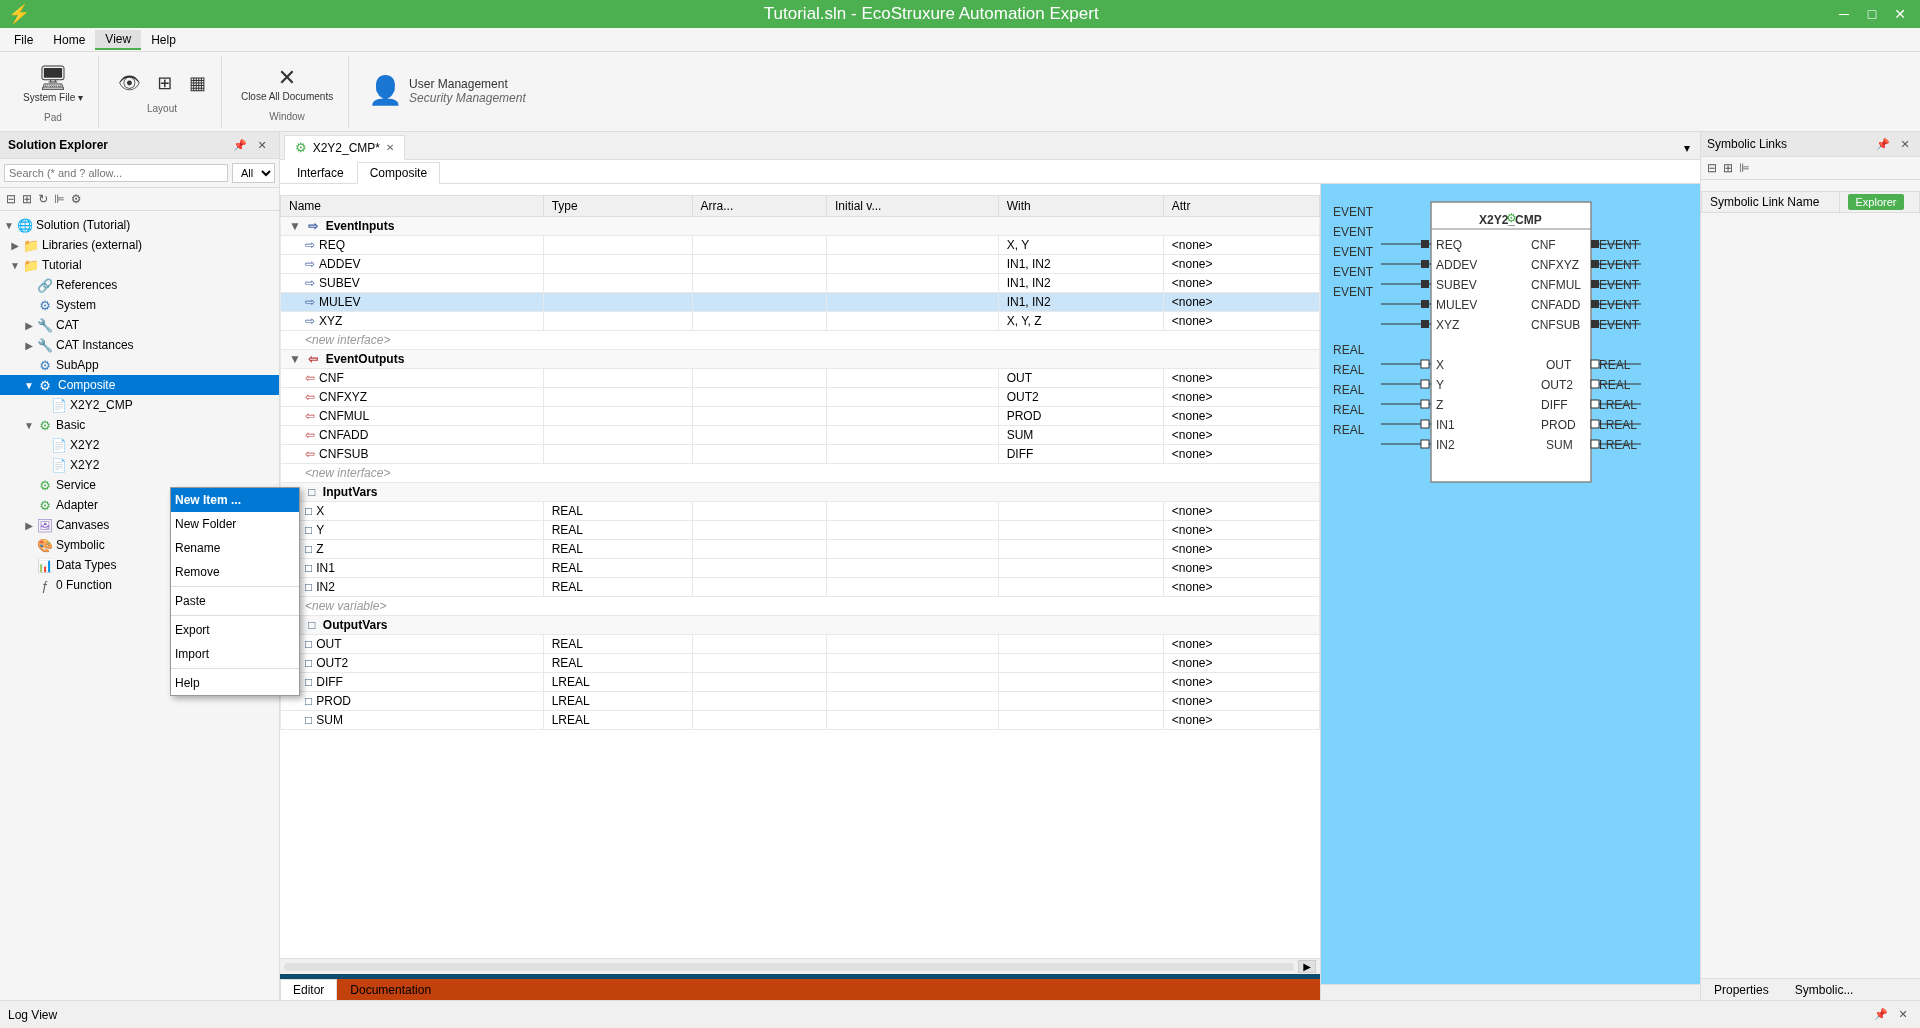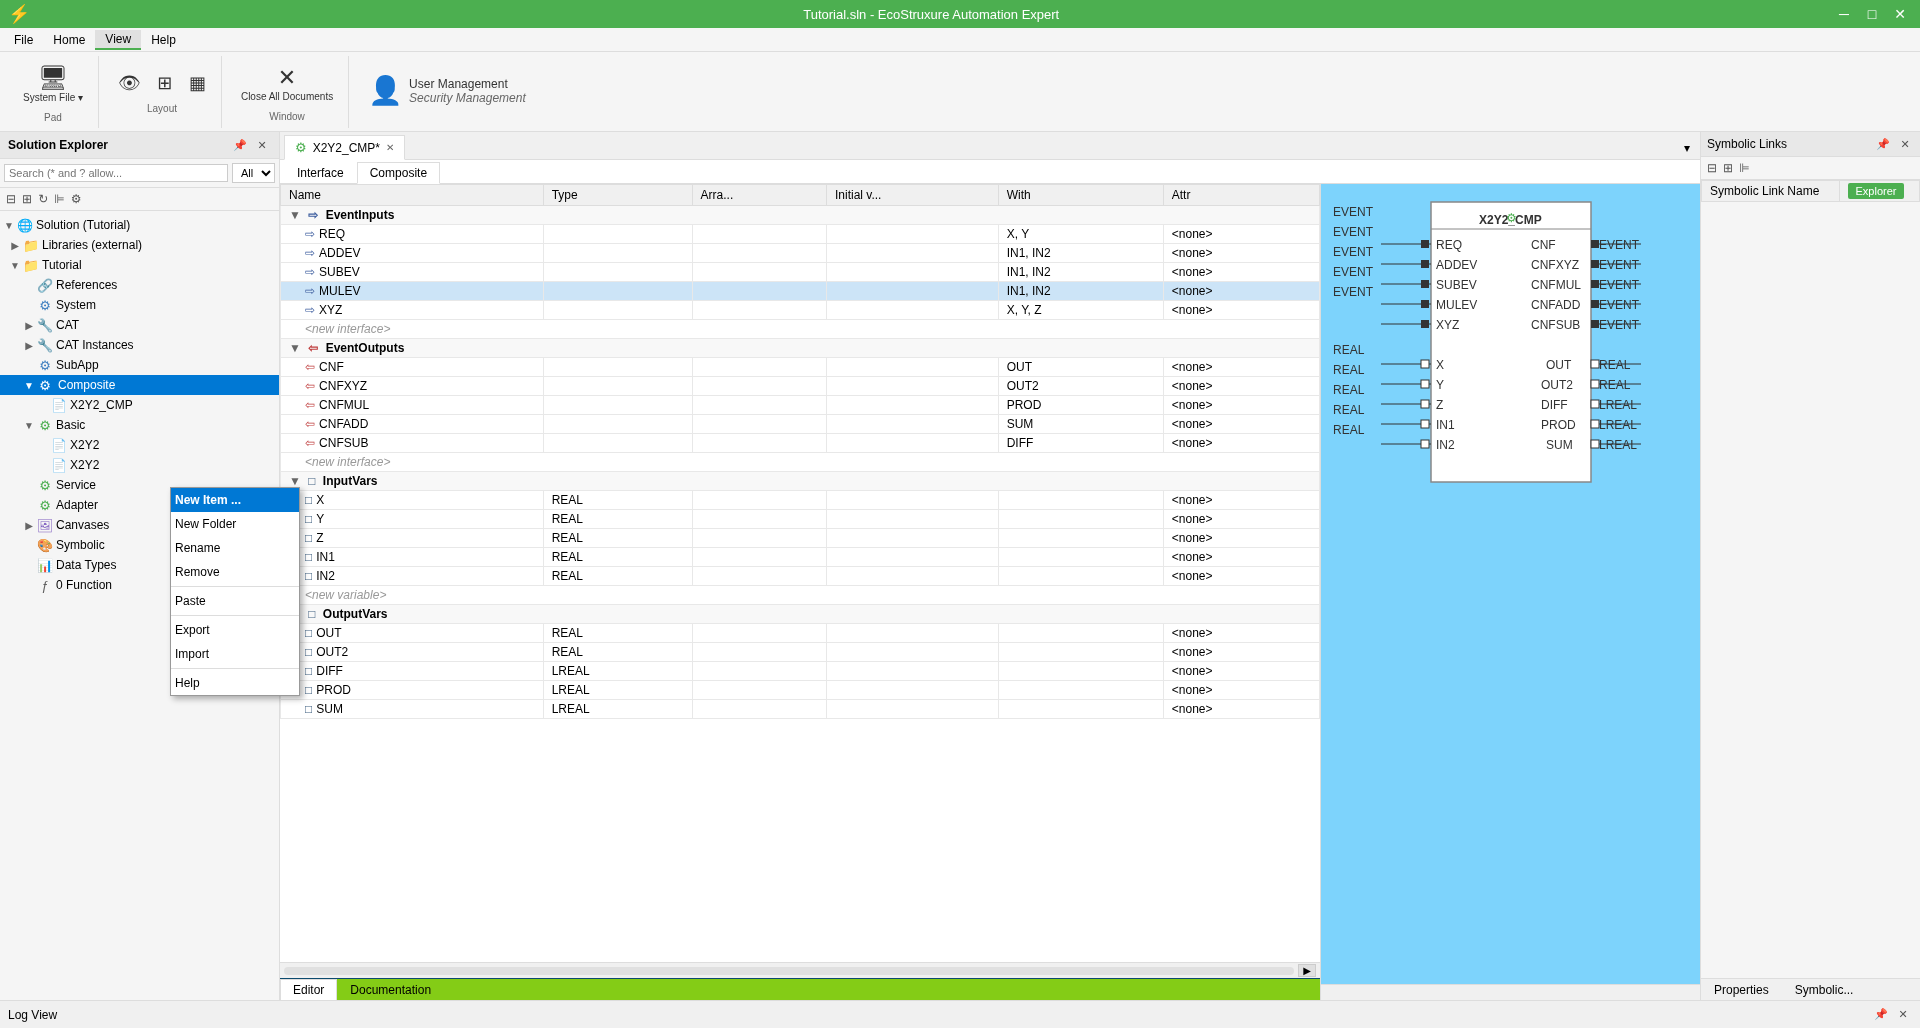--- a/index.html
+++ b/index.html
@@ -9,21 +9,21 @@
     .title-bar {
       background: #4caf50;
       height: 28px;
       display: flex;
       align-items: center;
       justify-content: space-between;
       padding: 0 8px;
       color: white;
     }
     .title-bar-left { display: flex; align-items: center; gap: 8px; }
-    .title-bar-title { flex: 1; text-align: center; font-size: 13px; color: white; font-weight: normal; }
+    .title-bar-title { flex: 1; text-align: center; font-size: 17px; color: white; font-weight: normal; }
     .title-bar-controls { display: flex; gap: 4px; }
     .title-bar-btn { background: none; border: none; color: white; font-size: 14px; cursor: pointer; width: 24px; height: 24px; display: flex; align-items: center; justify-content: center; }
 
     
     .menu-bar {
       background: #f5f5f5;
       height: 24px;
       display: flex;
       align-items: center;
       padding: 0 4px;
@@ -208,21 +208,21 @@
     }
     .sub-tab.active {
       background: white;
       border-color: #ddd;
       border-bottom: 1px solid white;
       margin-bottom: -1px;
     }
 
     
     .data-table-container { flex: 1; overflow: auto; }
-    table { border-collapse: collapse; width: 100%; font-size: 12px; }
+    table { border-collapse: collapse; width: 100%; font-size: 12px; margin-top: 11px; }
     table th { background: #f0f0f0; border: 1px solid #ddd; padding: 3px 8px; text-align: left; font-weight: normal; position: sticky; top: 0; z-index: 10; }
     table td { border: 1px solid #e8e8e8; padding: 2px 8px; white-space: nowrap; }
     .row-selected td { background: #cce4f7 !important; }
     .row-group td { font-weight: bold; background: #f8f8f8; }
     .row-group-icon { color: #666; margin-right: 4px; }
     .cell-indent-1 { padding-left: 24px; }
     .new-interface-row td { color: #999; font-style: italic; }
 
     
     .diagram-area {
@@ -788,21 +788,21 @@
               </tr>
             </tbody>
           </table>
         </div>
 
         <div style="height:16px;background:#f0f0f0;border-top:1px solid #ddd;display:flex;align-items:center;padding:0 4px;">
           <div style="flex:1;height:8px;background:#e0e0e0;border-radius:4px;"></div>
           <button style="background:#e0e0e0;border:1px solid #ccc;font-size:10px;cursor:pointer;margin-left:4px;padding:0 4px;">▶</button>
         </div>
 
-        <div style="display:flex;border-top:1px solid #0c4a6e;background:#84cc16;">
+        <div style="display:flex;border-top:5px solid #0c4a6e;background:#c2410c;">
           <div class="sub-tab active">Editor</div>
           <div class="sub-tab">Documentation</div>
         </div>
       </div>
 
       <div class="diagram-area">
         <div class="diagram-svg-container">
           <svg width="360" height="580">
 
             <g>

